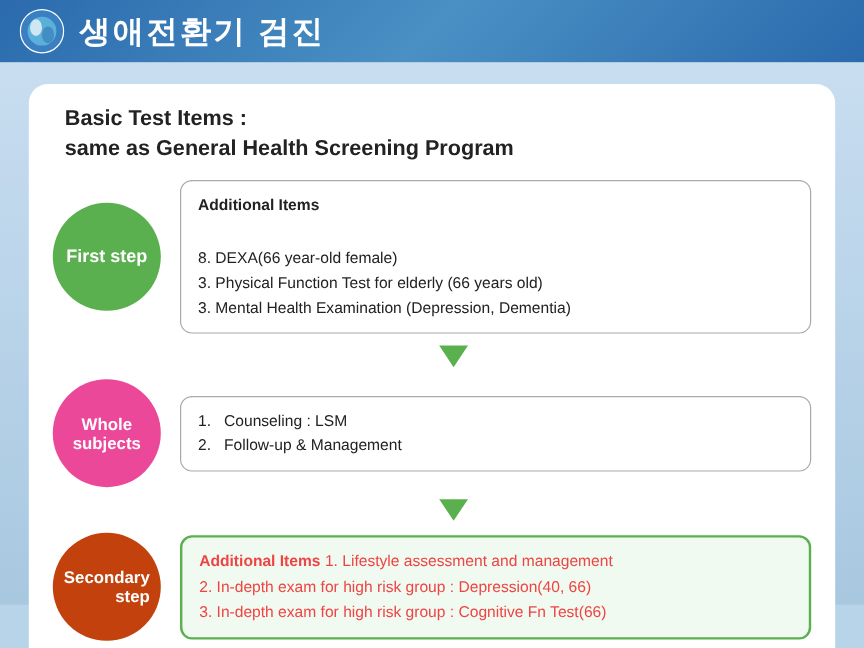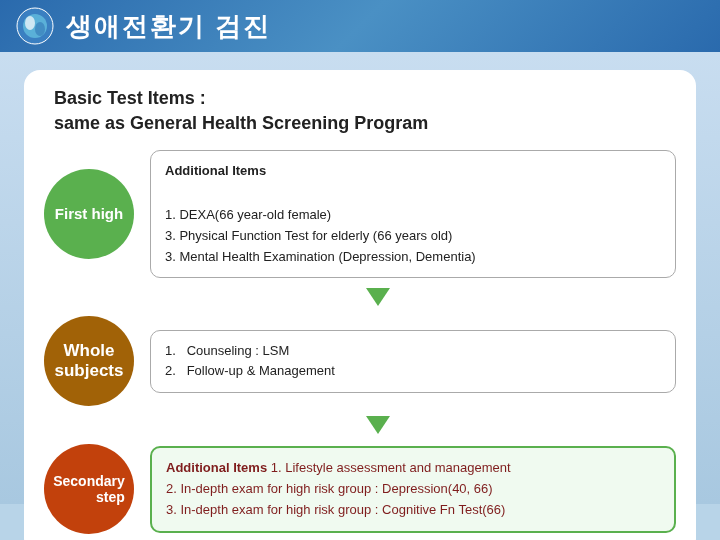--- a/index.html
+++ b/index.html
@@ -85,22 +85,22 @@
     .circle-first {
       width: 90px;
       height: 90px;
       background: #5ab04e;
       font-size: 15px;
     }
 
     .circle-whole {
       width: 90px;
       height: 90px;
-      background: #a16207;
-      font-size: 17px;
+      background: #ec4899;
+      font-size: 14px;
     }
 
     .circle-secondary {
       width: 90px;
       height: 90px;
       background: #c2410c;
       font-size: 14px;
       text-align: right;
     }
 
@@ -114,21 +114,21 @@
       color: #222;
       line-height: 1.6;
     }
 
     .info-box-green {
       border: 2px solid #5ab04e;
       border-radius: 10px;
       padding: 10px 14px;
       flex: 1;
       font-size: 13px;
-      color: #7f1d1d;
+      color: #ef4444;
       line-height: 1.6;
       background: #f0faf0;
     }
 
     .info-box strong {
       display: block;
       margin-bottom: 2px;
     }
 
     
@@ -165,26 +165,26 @@
 <div class="main">
   <div class="card">
 
     <div class="basic-test-header">
       <span>Basic Test Items :</span><br>
       <span>same as General Health Screening Program</span>
     </div>
 
     <div class="row">
       <div class="circle-label circle-first">
-        <span>First high</span>
+        <span>First step</span>
       </div>
       <div class="info-box">
         <strong>Additional Items</strong>
         <br>
-        <span>1. DEXA(66 year-old female)</span><br>
+        <span>8. DEXA(66 year-old female)</span><br>
         <span>3. Physical Function Test for elderly (66 years old)</span><br>
         <span>3. Mental Health Examination (Depression, Dementia)</span>
       </div>
     </div>
 
     <div class="arrow-container">
       <div class="arrow-down"></div>
     </div>
 
     <div class="row">

